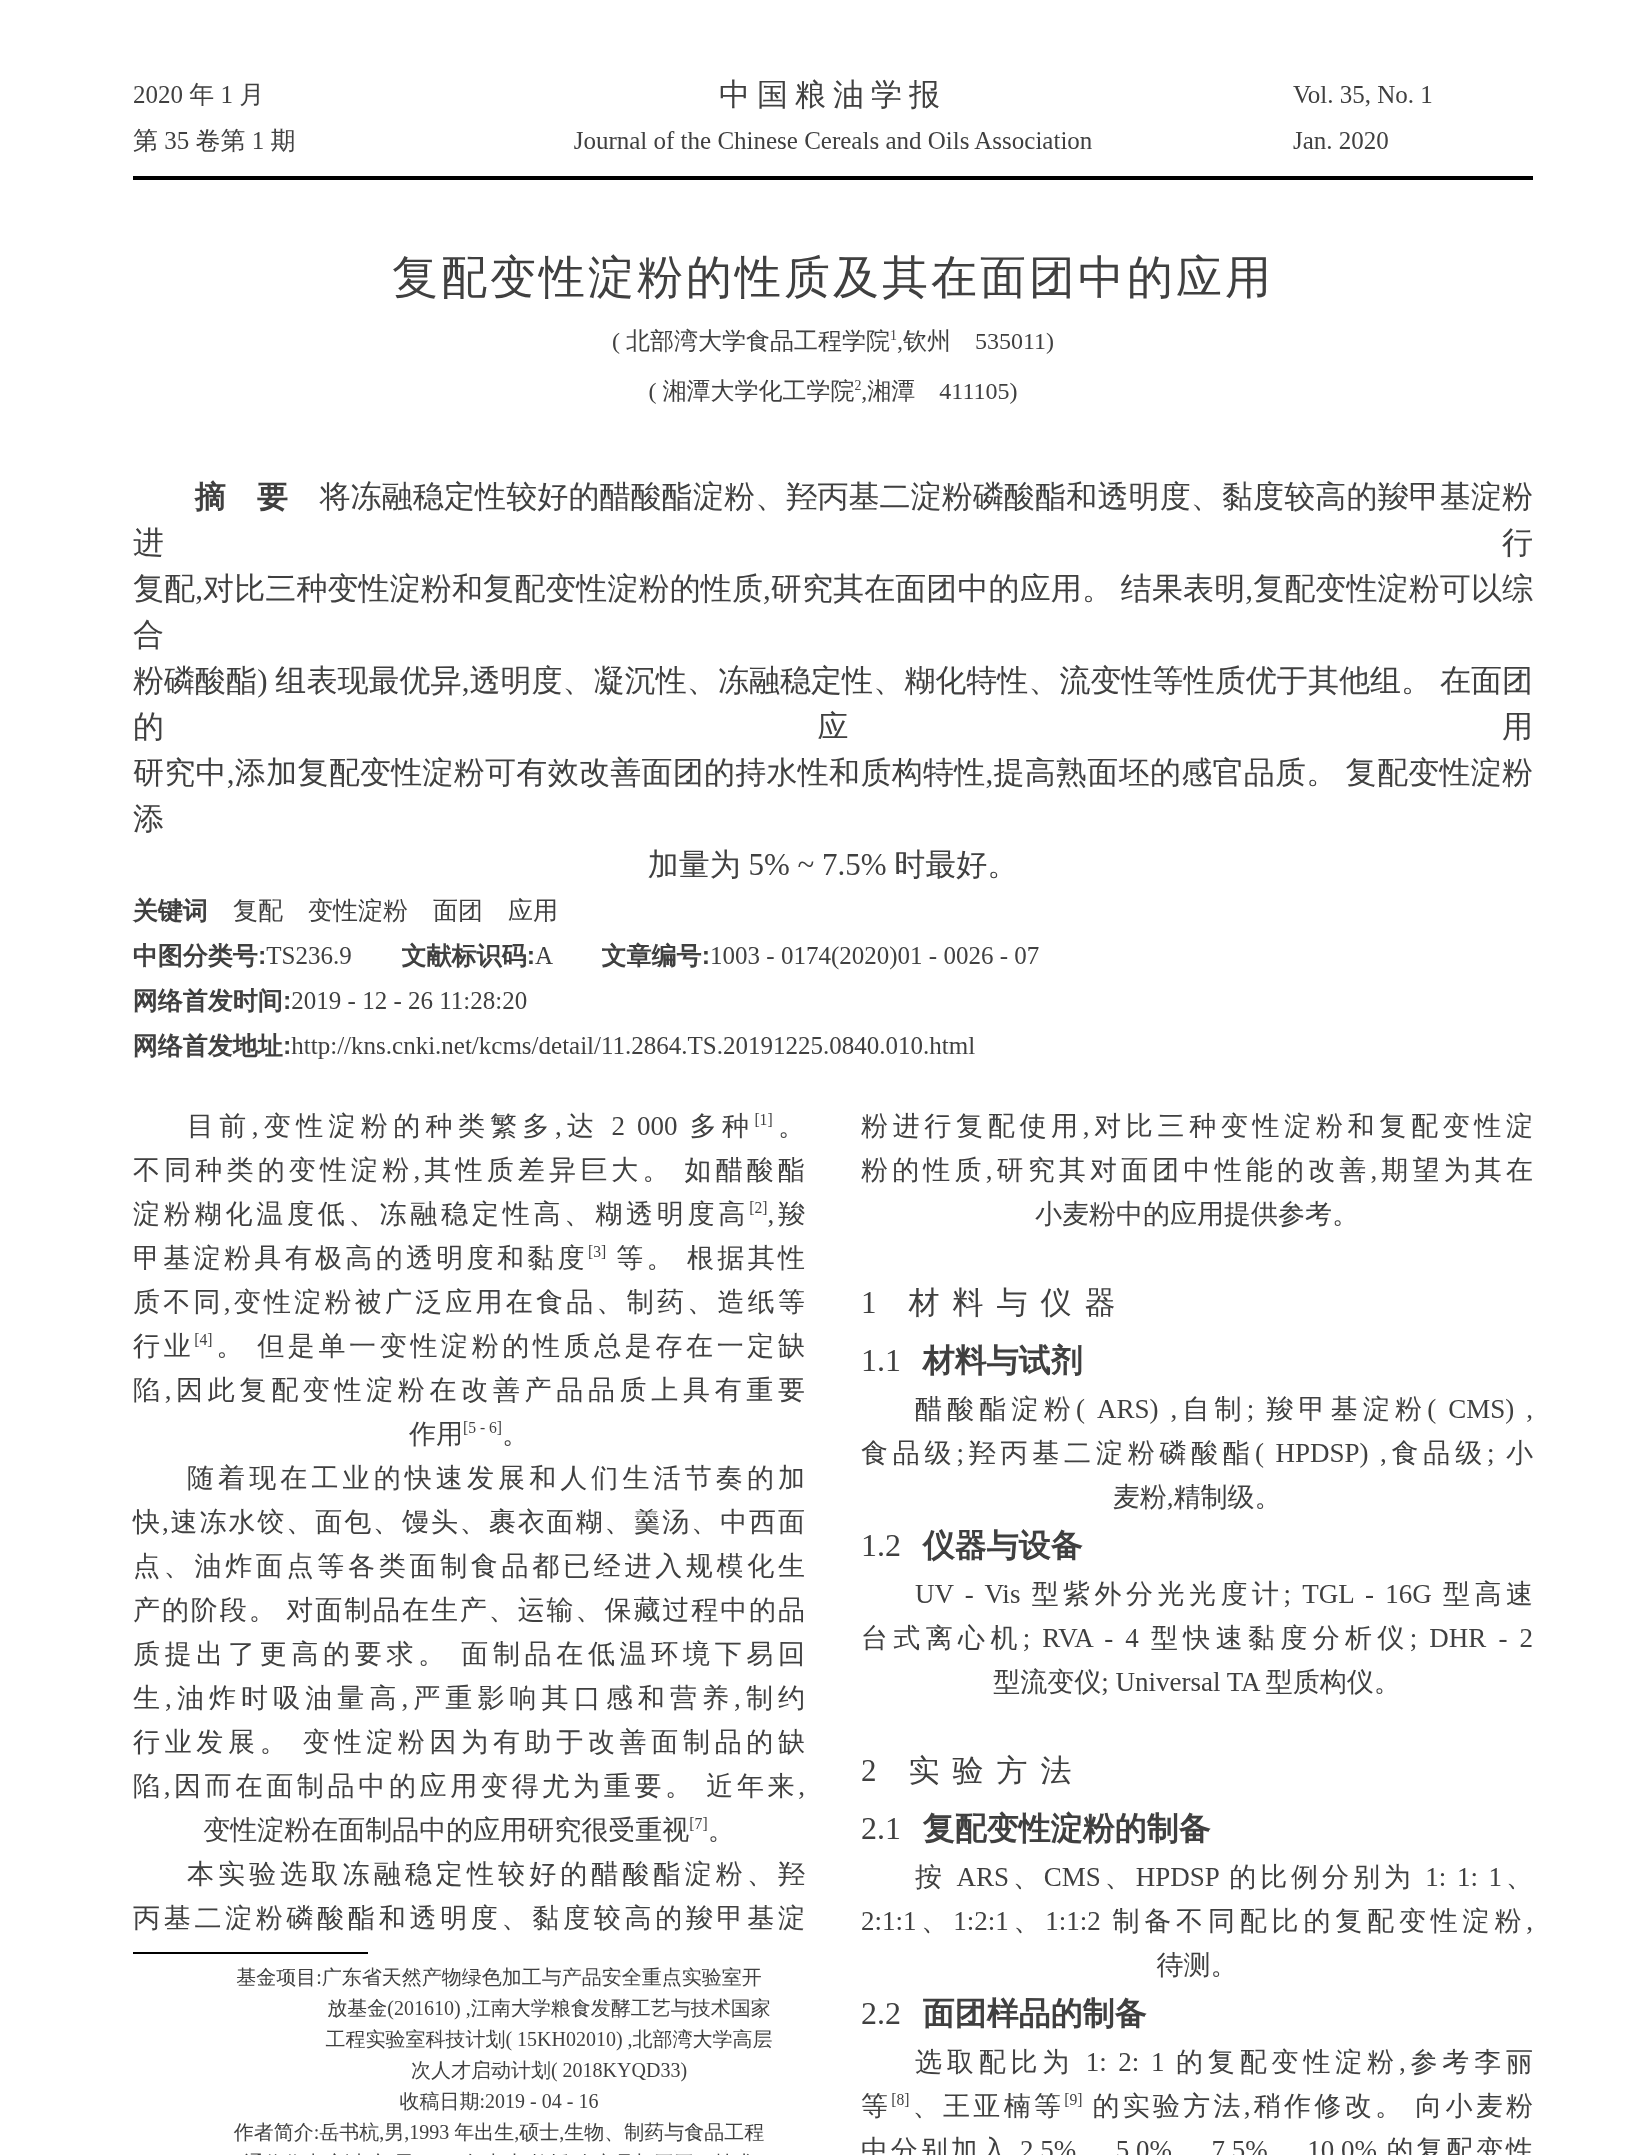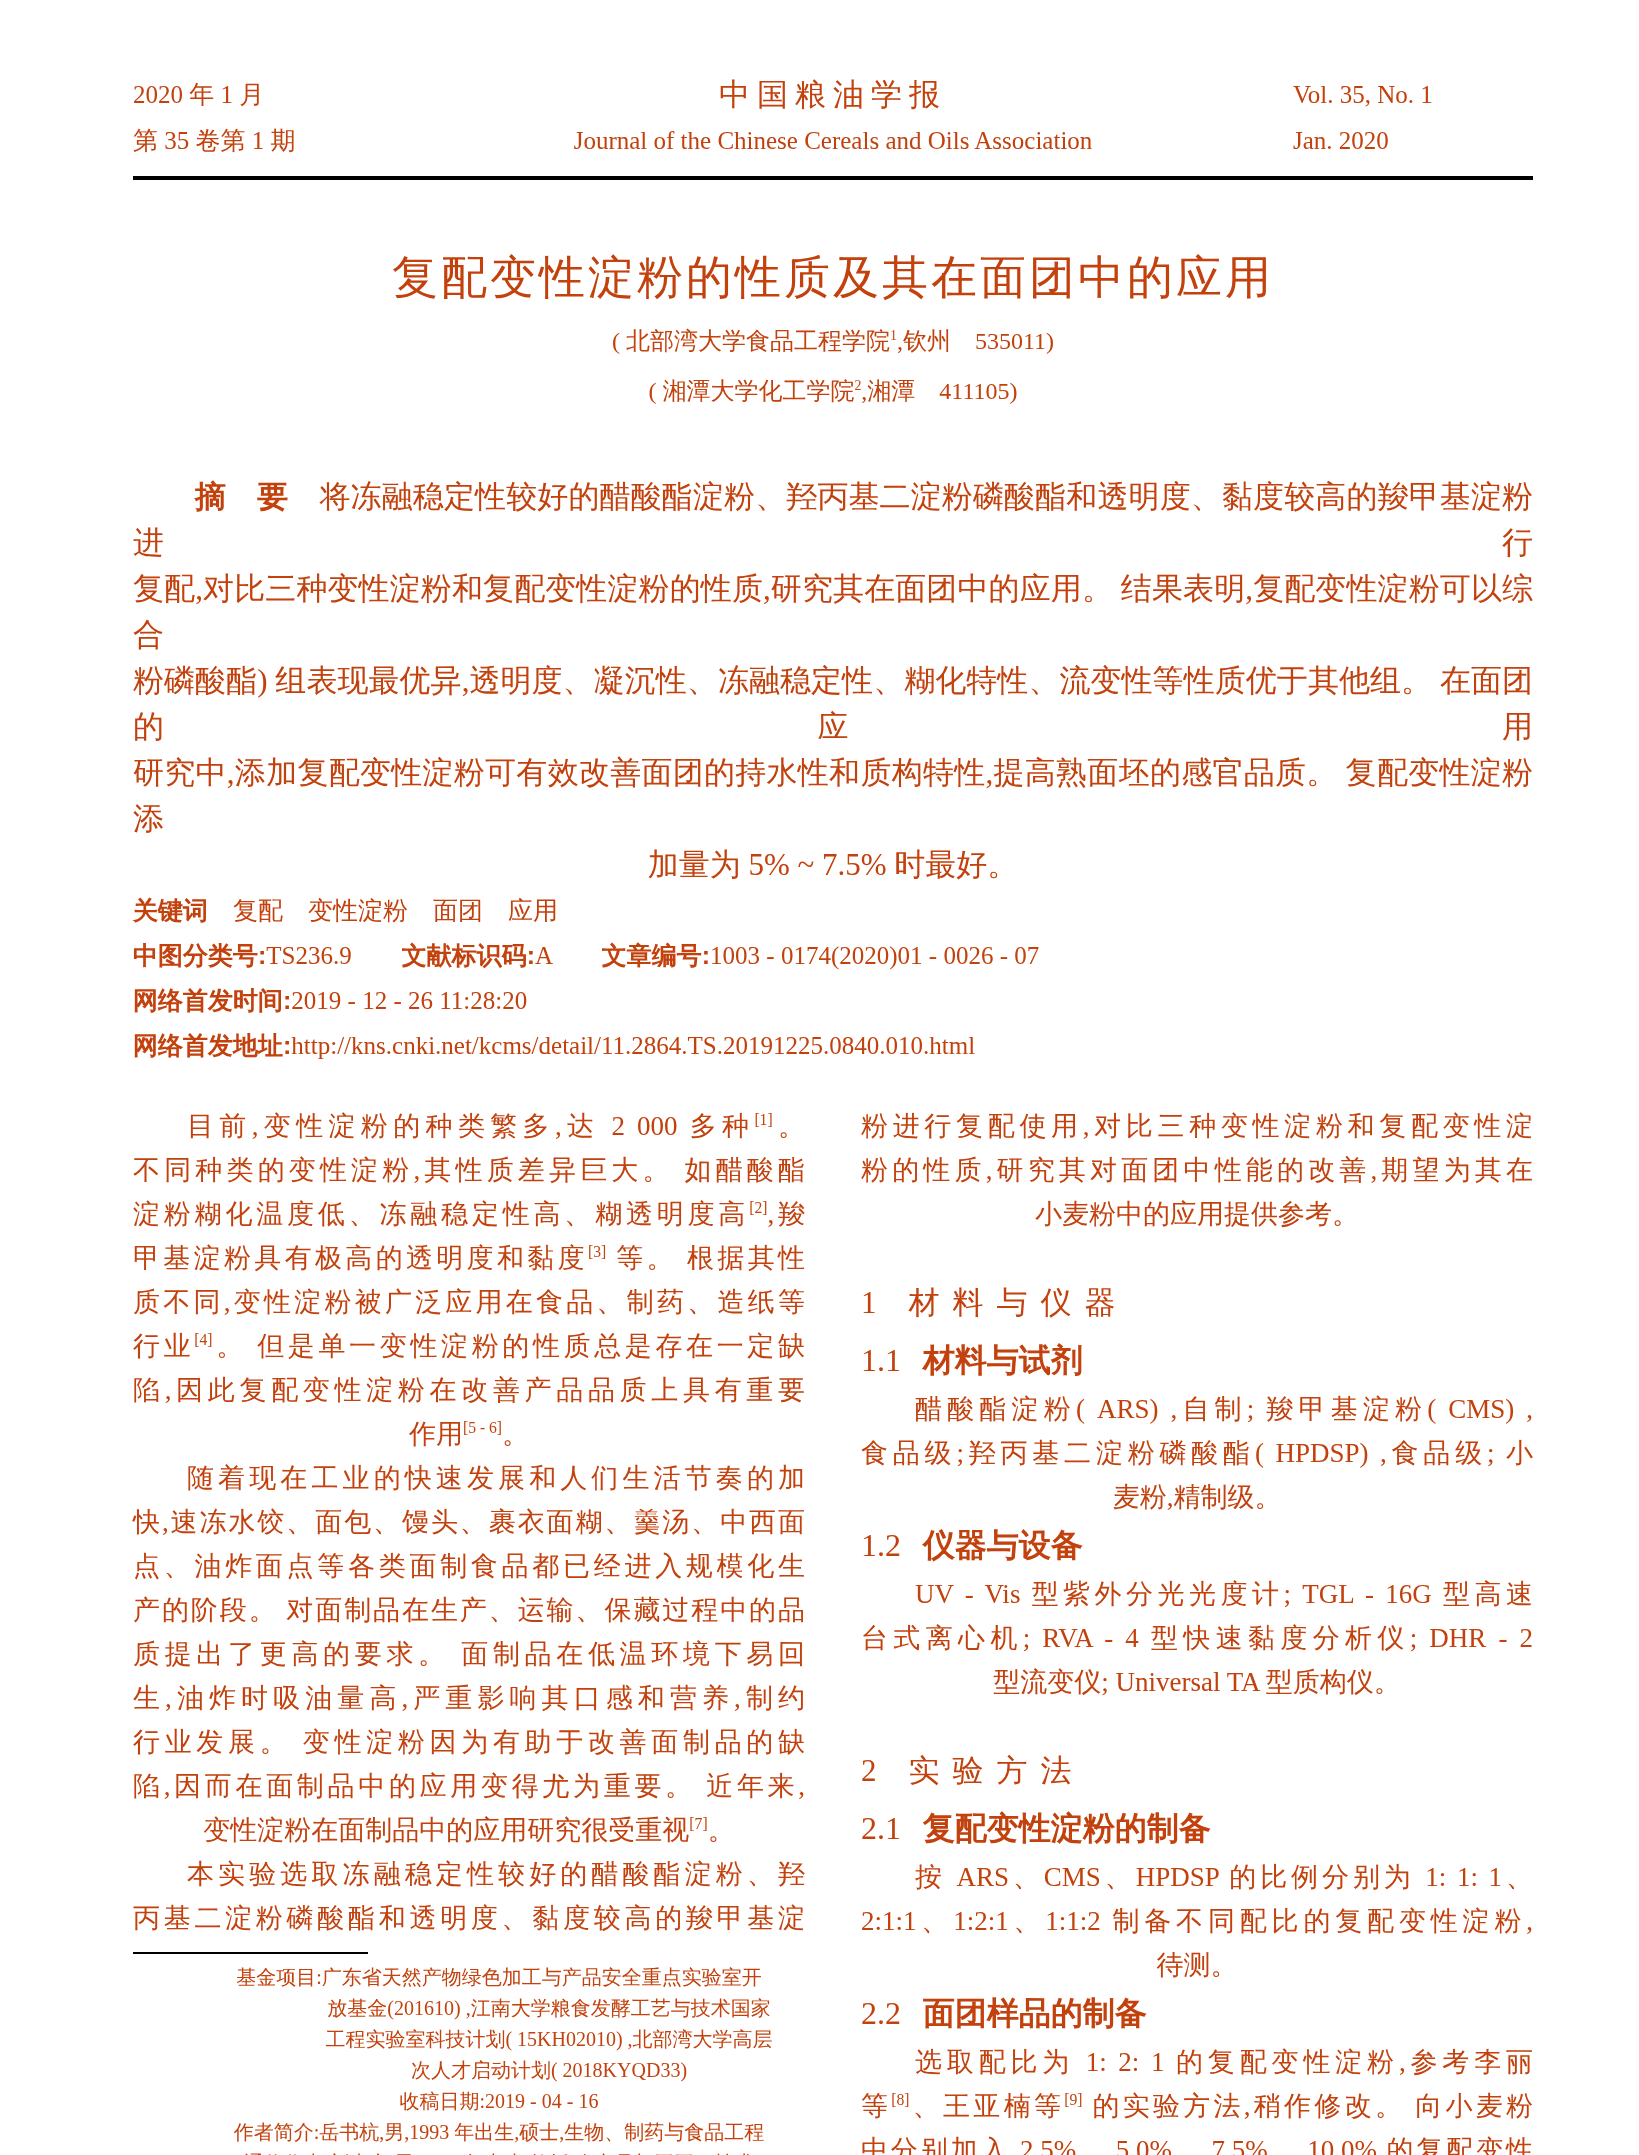--- a/index.html
+++ b/index.html
@@ -1,21 +1,21 @@
 <!DOCTYPE html>
 <html><head>
 <meta charset="utf-8">
 <style>
   html,body { margin:0; padding:0; background:#888; }
   .page {
     position: relative;
     width: 1639px; height: 2155px;
     margin: 0 auto;
     background: #ffffff;
-    color: #c2410c;
+    color: #404040;
     font-family: "Liberation Serif", "DejaVu Serif", serif;
     overflow: hidden;
     box-sizing: border-box;
     padding: 72px 106px 0 133px;
   }
   
   .jheader { display: flex; align-items: flex-start; }
   .jh-left, .jh-right { width: 240px; font-size: 25px; line-height: 46px; }
   .jh-right { text-align: left; }
   .jh-center { flex: 1; text-align: center; }

